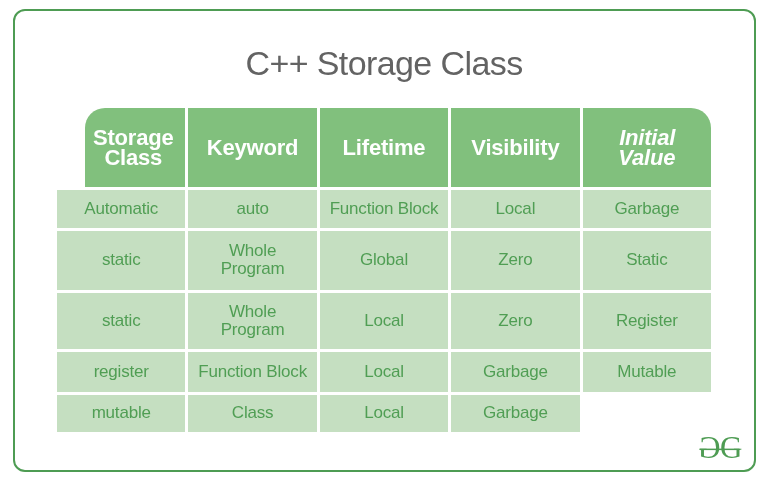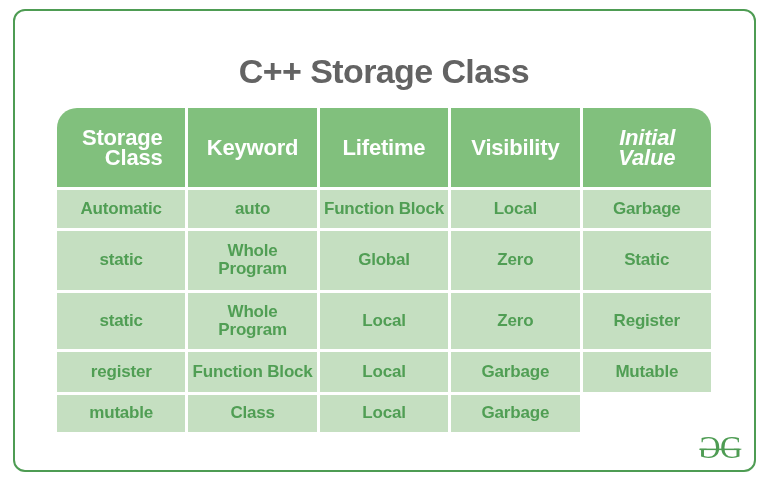--- a/index.html
+++ b/index.html
@@ -1,24 +1,24 @@
 <!DOCTYPE html>
 <html><head>
 <meta charset="utf-8">
 <style>
   html,body{margin:0;padding:0;}
   body{width:768px;height:481px;background:#ffffff;font-family:"Liberation Sans",sans-serif;position:relative;overflow:hidden;}
   .frame{position:absolute;left:13.4px;top:9px;width:742.6px;height:462.8px;border:2.2px solid #4e9c53;border-radius:12px;box-sizing:border-box;}
-  .title{position:absolute;left:0;top:52px;width:768px;text-align:center;font-size:34px;font-weight:bold;color:#636363;letter-spacing:-0.6px;}
+  .title{position:absolute;left:0;top:44px;width:768px;text-align:center;font-size:34px;font-weight:normal;color:#636363;letter-spacing:-0.6px;}
   .tbl{position:absolute;left:57px;top:108px;width:654px;display:grid;grid-template-columns:repeat(5,1fr);grid-template-rows:79px 38px 58.5px 56.5px 39.5px 37px;row-gap:3px;column-gap:3px;}
   .hc{background:#81c07d;color:#ffffff;font-size:22px;font-weight:bold;display:flex;align-items:center;justify-content:center;text-align:right;line-height:20px;letter-spacing:-0.2px;}
-  .hc.left{justify-content:flex-start;padding-left:25px;box-sizing:border-box;text-align:right;}
+  .hc.left{justify-content:flex-start;padding-left:8px;box-sizing:border-box;text-align:center;margin-left:28px;}
   .hc.r1{border-top-left-radius:20px;}
   .hc.r2{border-top-right-radius:20px;font-style:italic;}
-  .c{background:#c5dfc1;color:#509e54;font-size:17px;font-weight:bold;display:flex;align-items:center;justify-content:center;text-align:center;line-height:18px;letter-spacing:-0.2px;}
+  .c{background:#c5dfc1;color:#509e54;font-size:17px;font-weight:normal;display:flex;align-items:center;justify-content:center;text-align:center;line-height:18px;letter-spacing:-0.2px;}
   .c .tl{text-align:center;}
 </style>
 </head>
 <body>
   <div class="frame"></div>
   <div class="title">C++ Storage Class</div>
   <div class="tbl">
     <div class="hc r1 left">Storage<br>Class</div>
     <div class="hc">Keyword</div>
     <div class="hc">Lifetime</div>

